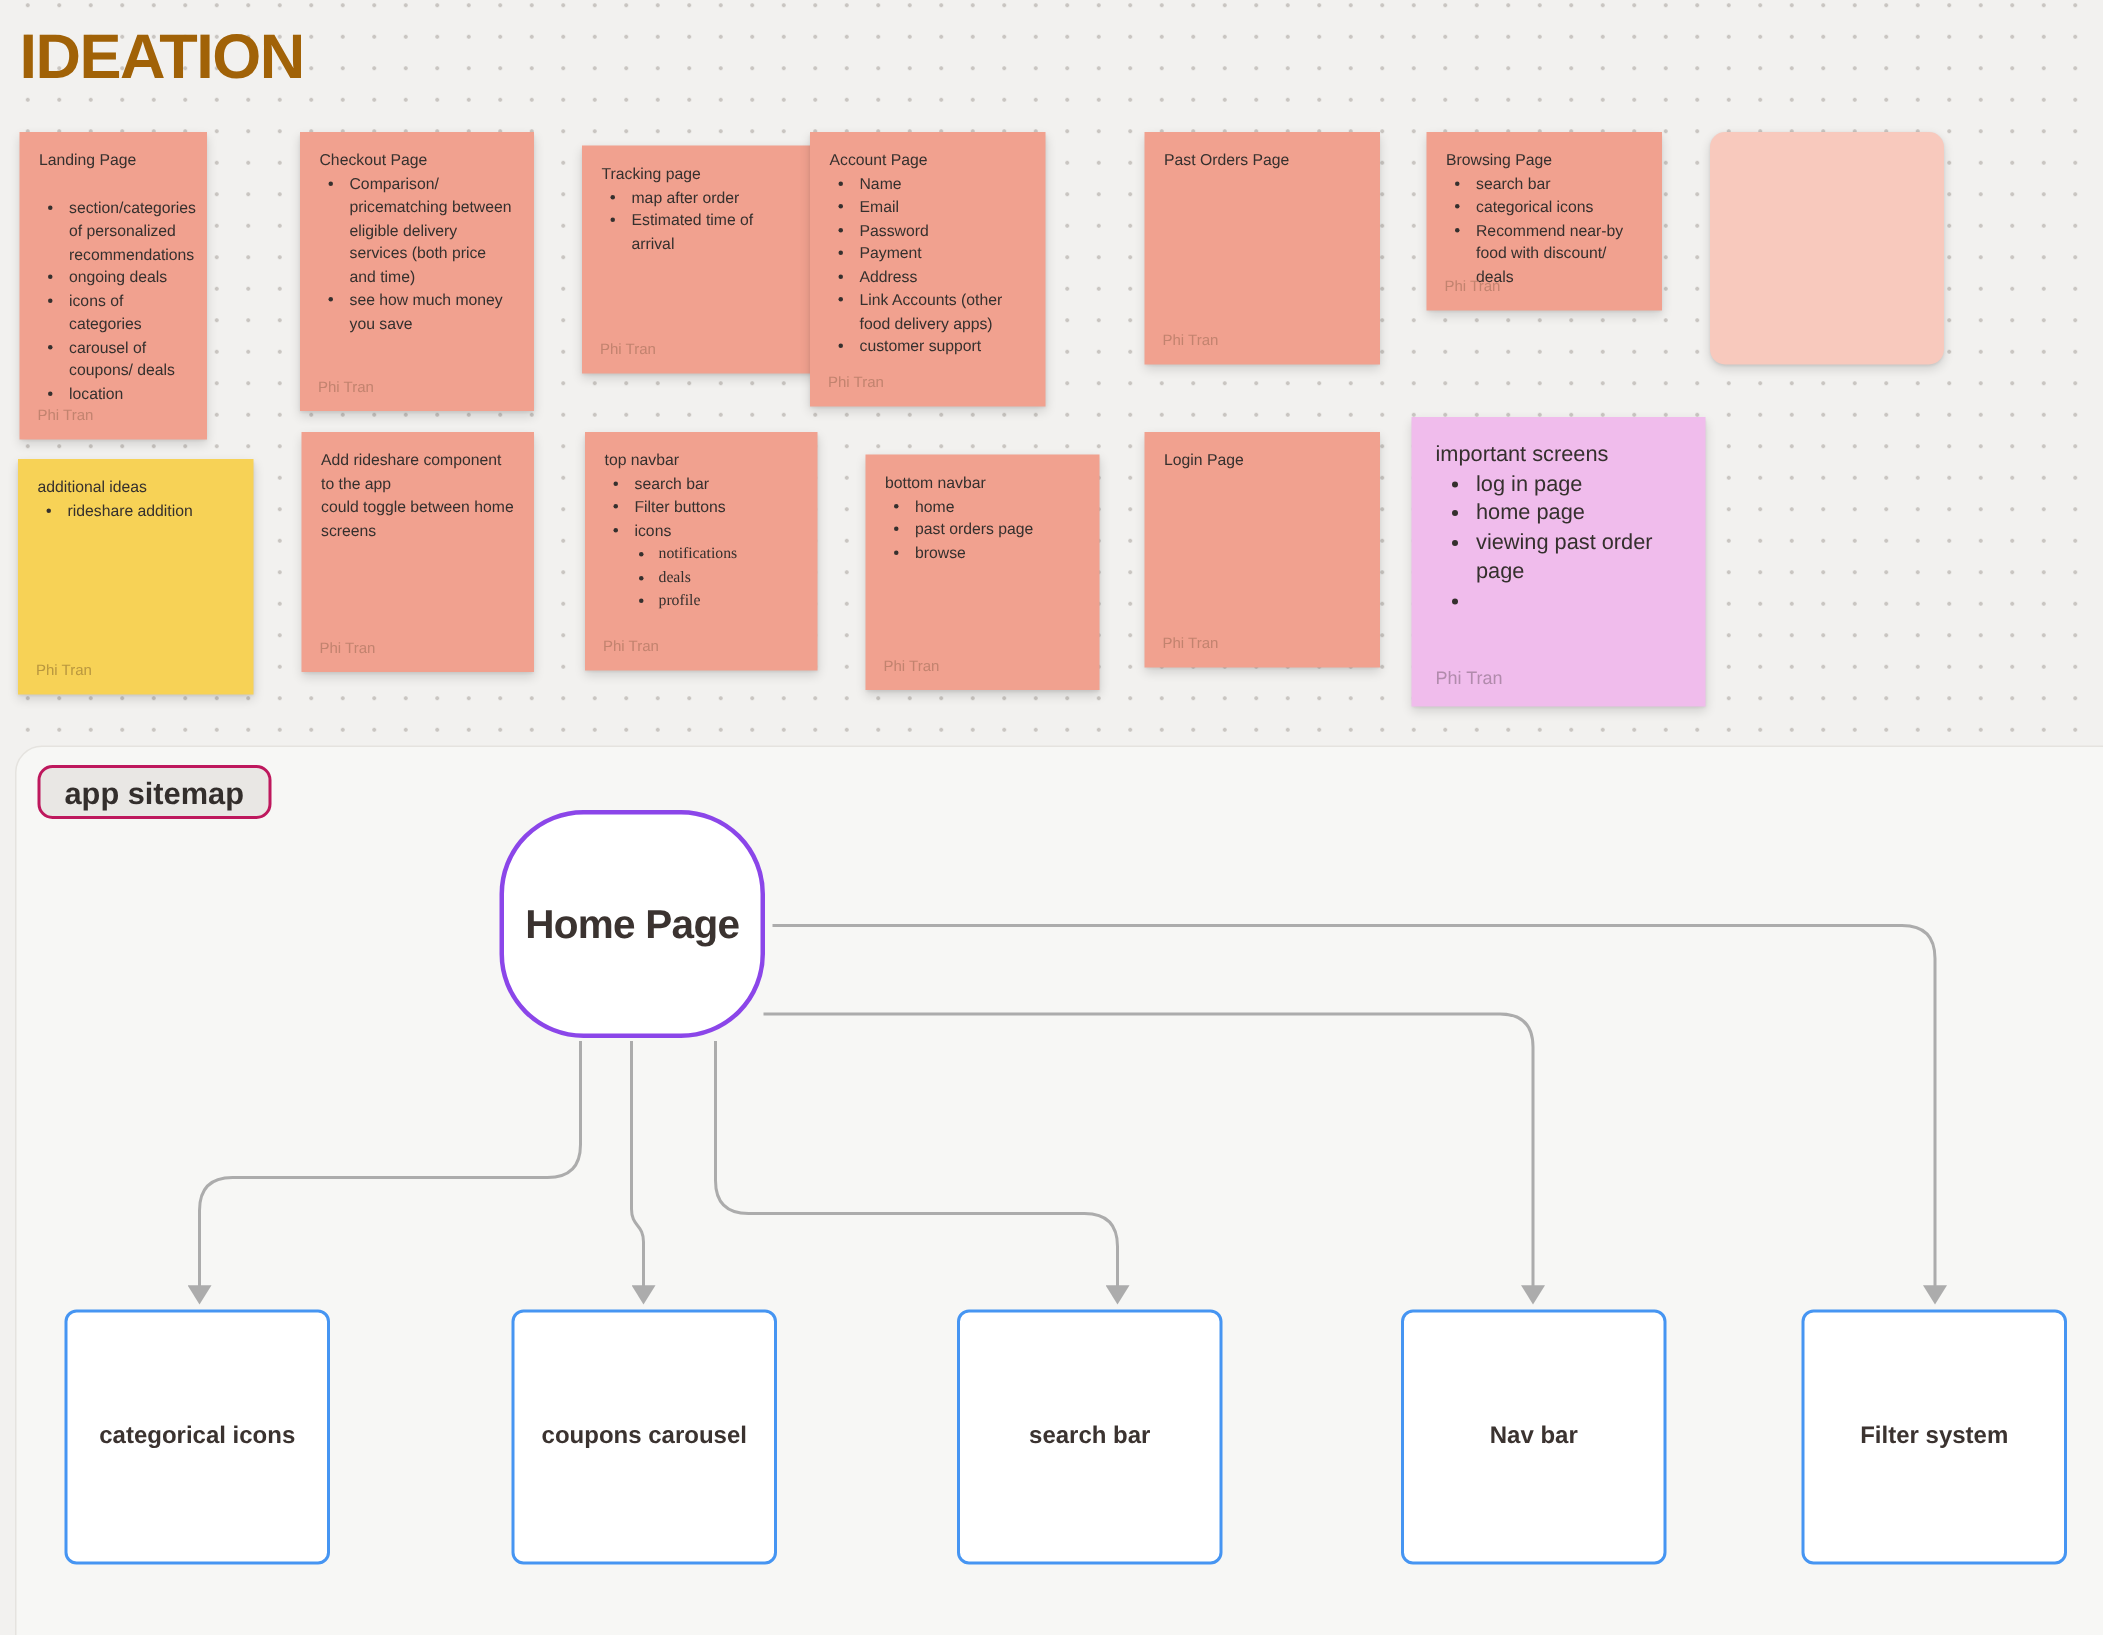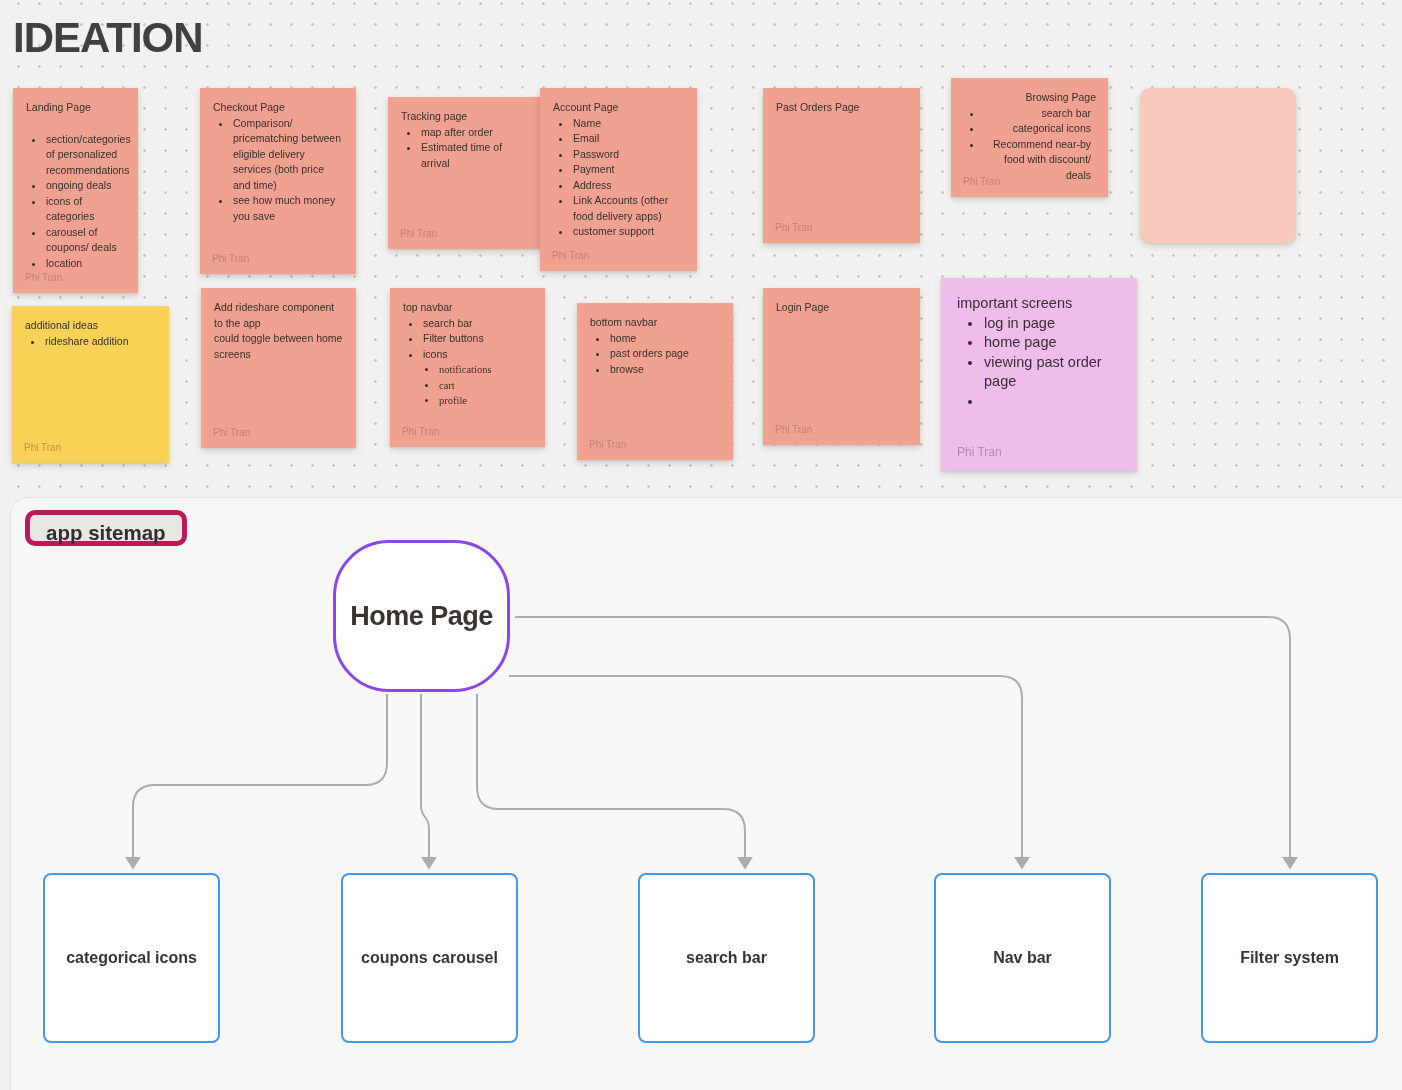--- a/index.html
+++ b/index.html
@@ -10,21 +10,21 @@
     -webkit-font-smoothing:antialiased;
   }
   
   .canvas-dots{
     position:absolute;inset:0;
     background-image:radial-gradient(circle,#C9C5C1 1.05px,rgba(0,0,0,0) 1.5px);
     background-size:21px 21px;background-position:8px 14px;
   }
   .page-title{
     position:absolute;left:13px;top:14px;
-    font-size:42px;font-weight:700;letter-spacing:-1px;color:#404040;
+    font-size:42px;font-weight:700;letter-spacing:-1px;color:#a16207;
   }
   
   .sticky{
     position:absolute;box-sizing:border-box;
     padding:12px 12px 26px 13px;
     font-size:10.5px;line-height:15.5px;color:#35302E;
     box-shadow:0 3px 7px rgba(0,0,0,.14), 0 1px 2px rgba(0,0,0,.08);
   }
   .sticky.salmon{background:#F1A18F;}
   .sticky.salmon-light{background:#F8C9BD;border-radius:10px;}
@@ -50,21 +50,21 @@
   .w118{max-width:118px;} .w112{max-width:112px;} .w100{max-width:100px;}
   .w108{max-width:108px;} .w130{max-width:131px;}
   
   .section{
     position:absolute;left:10px;top:497px;width:1410px;height:615px;
     background:#F7F7F5;border:1px solid #E5E3DF;border-radius:18px;
   }
   .section-label{
     position:absolute;left:25px;top:510px;height:36px;box-sizing:border-box;
     padding:6px 16px 0 16px;border-radius:10px;
-    background:#E9E7E4;border:5px solid #be185d;
+    background:#E9E7E4;border:2px solid #be185d;
     font-size:20.5px;font-weight:700;color:#332E2C;
   }
   .home-node{
     position:absolute;left:333px;top:540px;width:177px;height:152px;box-sizing:border-box;
     background:#FFFFFF;border:3px solid #8B46E9;border-radius:56px;
     display:flex;align-items:center;justify-content:center;
     font-size:27px;font-weight:700;color:#3B3330;letter-spacing:-0.5px;
   }
   .flow-box{
     position:absolute;top:873px;width:177px;height:170px;box-sizing:border-box;
@@ -124,21 +124,21 @@
     <li>customer support</li>
   </ul>
   <div class="sticky-author">Phi Tran</div>
 </div>
 
 <div class="sticky salmon" style="left:763px;top:88px;width:157px;height:155px;">
   <div class="sticky-title">Past Orders Page</div>
   <div class="sticky-author">Phi Tran</div>
 </div>
 
-<div class="sticky salmon" style="left:951px;top:78px;width:157px;height:119px;text-align:right;">
+<div class="sticky salmon" style="left:951px;top:88px;width:157px;height:119px;">
   <div class="sticky-title">Browsing Page</div>
   <ul class="blt w108">
     <li>search bar</li>
     <li>categorical icons</li>
     <li>Recommend near-by food with discount/ deals</li>
   </ul>
   <div class="sticky-author">Phi Tran</div>
 </div>
 
 <div class="sticky salmon-light" style="left:1140px;top:88px;width:156px;height:155px;"></div>
@@ -158,21 +158,21 @@
 </div>
 
 <div class="sticky salmon" style="left:390px;top:288px;width:155px;height:159px;">
   <div class="sticky-title">top navbar</div>
   <ul class="blt w130">
     <li>search bar</li>
     <li>Filter buttons</li>
     <li><span>icons</span>
       <ul class="sub">
         <li>notifications</li>
-        <li>cart</li>
+        <li>deals</li>
         <li>profile</li>
       </ul>
     </li>
   </ul>
   <div class="sticky-author">Phi Tran</div>
 </div>
 
 <div class="sticky salmon" style="left:577px;top:303px;width:156px;height:157px;">
   <div class="sticky-title">bottom navbar</div>
   <ul class="blt w130">

